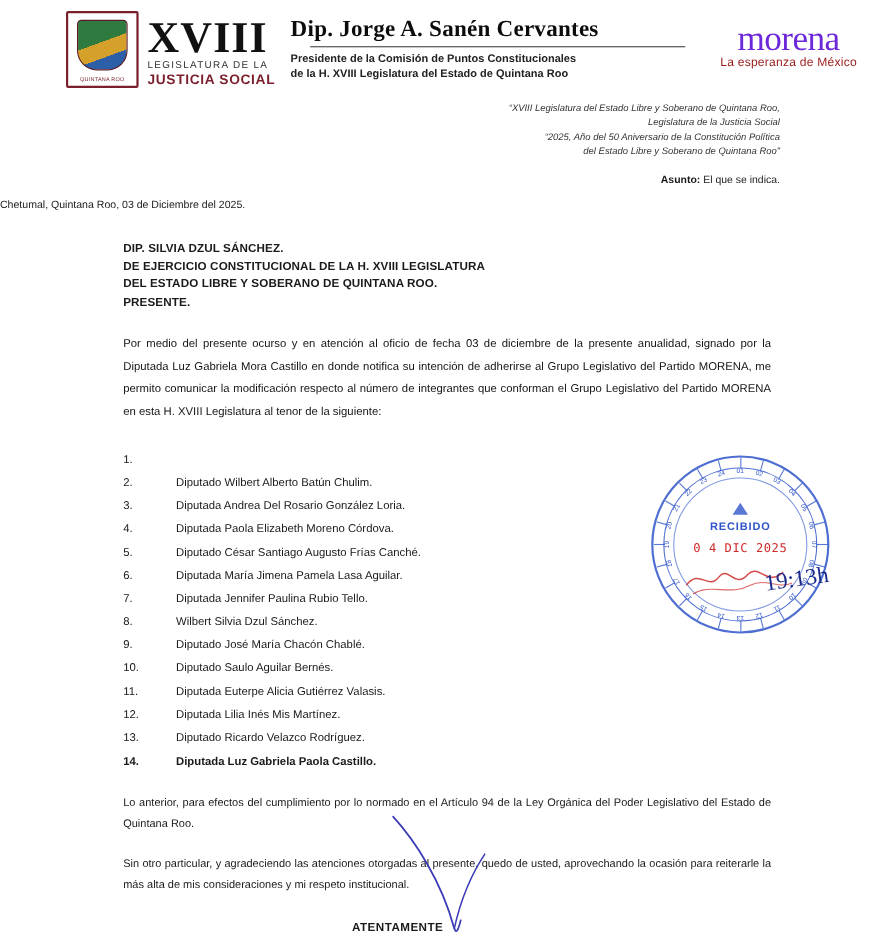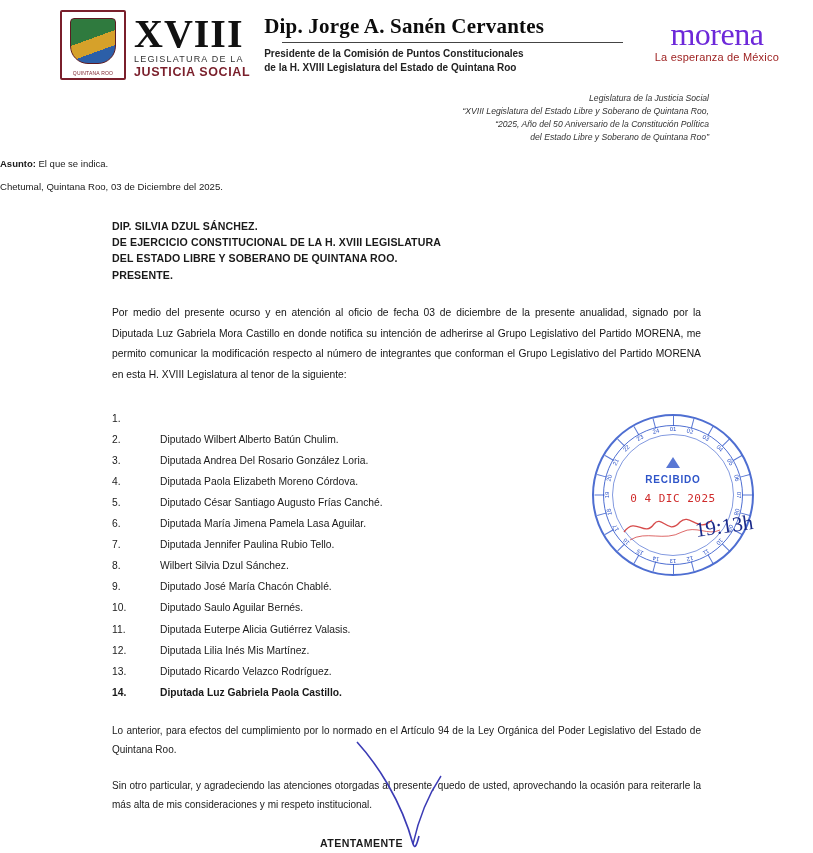--- a/index.html
+++ b/index.html
@@ -130,21 +130,21 @@
   
   .legend-block {
     text-align: right;
     padding: 12px 104px 0 0;
     font-size: 8.6px;
     color: #333;
     line-height: 1.5;
     font-style: italic;
   }
   .asunto {
-    text-align: left;
+    text-align: right;
     padding: 14px 104px 0 0;
     font-size: 9.5px;
   }
   .asunto b { font-weight: bold; }
   .fecha {
     text-align: left;
     padding: 12px 104px 0 0;
     font-size: 9.6px;
   }
 
@@ -338,22 +338,22 @@
       <div class="dip-role2">de la H. XVIII Legislatura del Estado de Quintana Roo</div>
     </div>
 
     <div class="morena-block">
       <div class="morena-word">morena</div>
       <div class="morena-tag">La esperanza de México</div>
     </div>
   </div>
 
   <div class="legend-block">
+    <div>“XVIII Legislatura del Estado Libre y Soberano de Quintana Roo,</div>
     <div>Legislatura de la Justicia Social</div>
-    <div>“XVIII Legislatura del Estado Libre y Soberano de Quintana Roo,</div>
     <div>“2025, Año del 50 Aniversario de la Constitución Política</div>
     <div>del Estado Libre y Soberano de Quintana Roo”</div>
   </div>
 
   <div class="asunto">
     <b>Asunto:</b>
     <span>El que se indica.</span>
   </div>
 
   <div class="fecha">Chetumal, Quintana Roo, 03 de Diciembre del 2025.</div>

